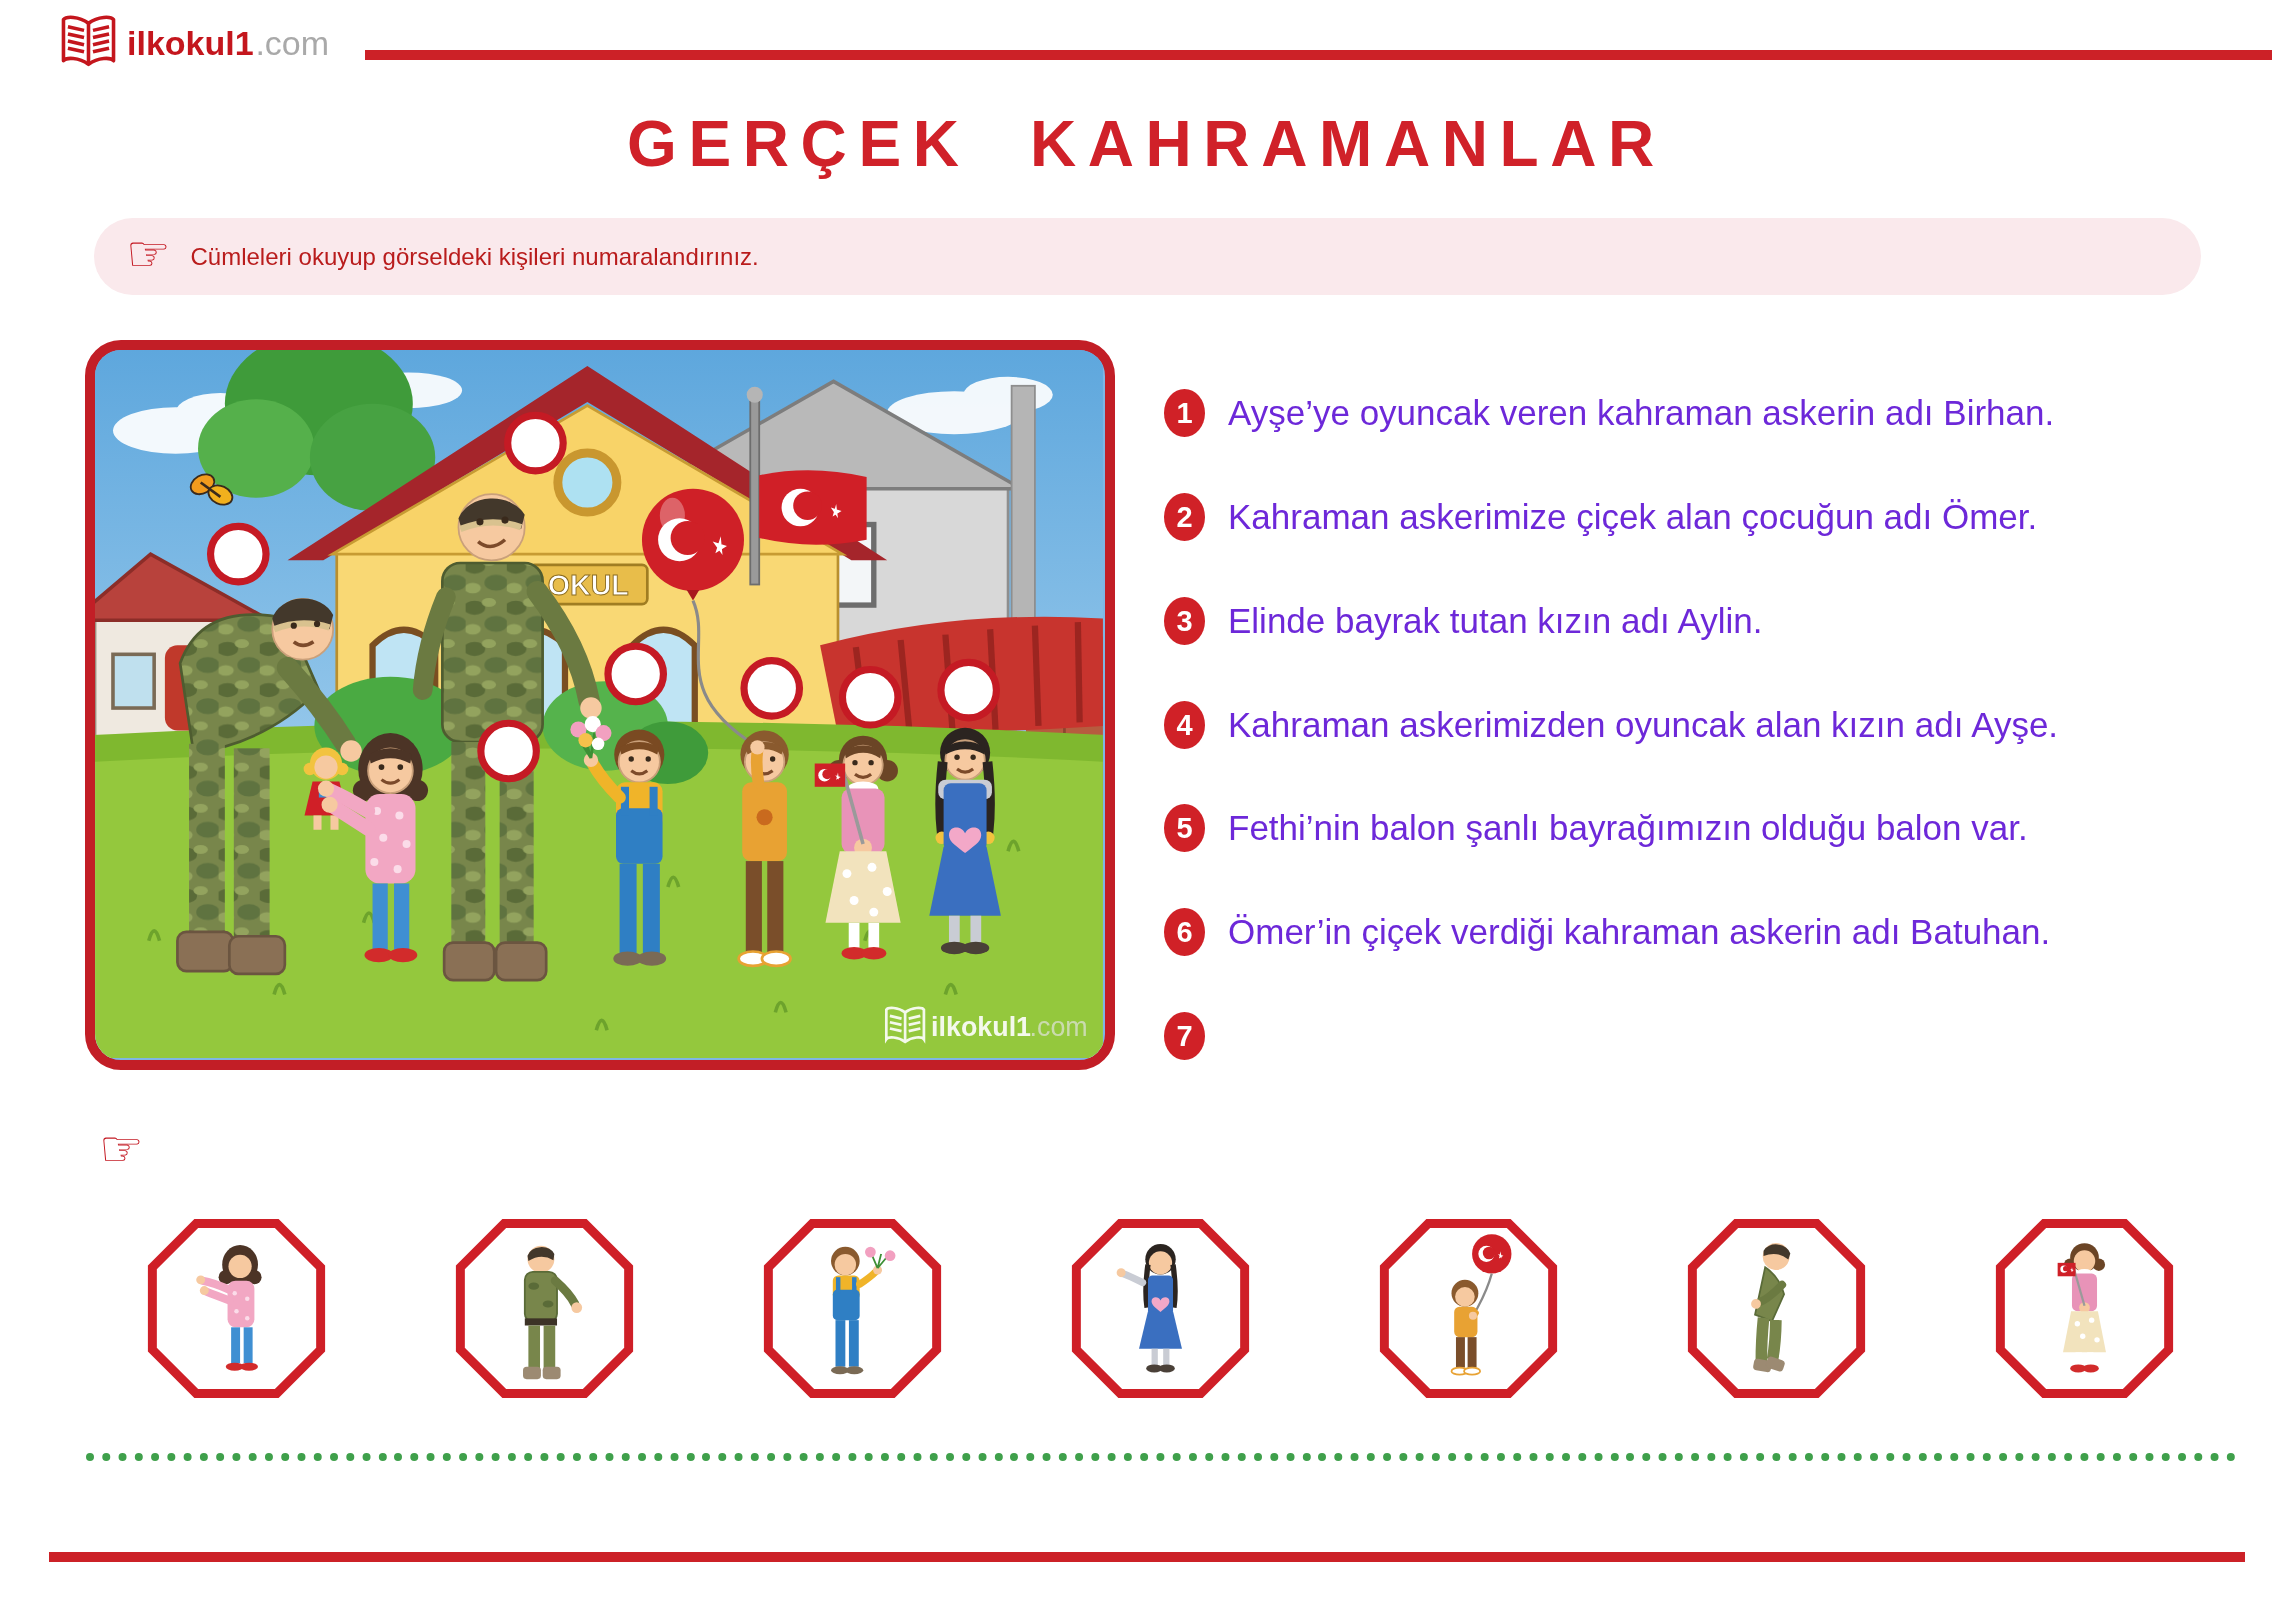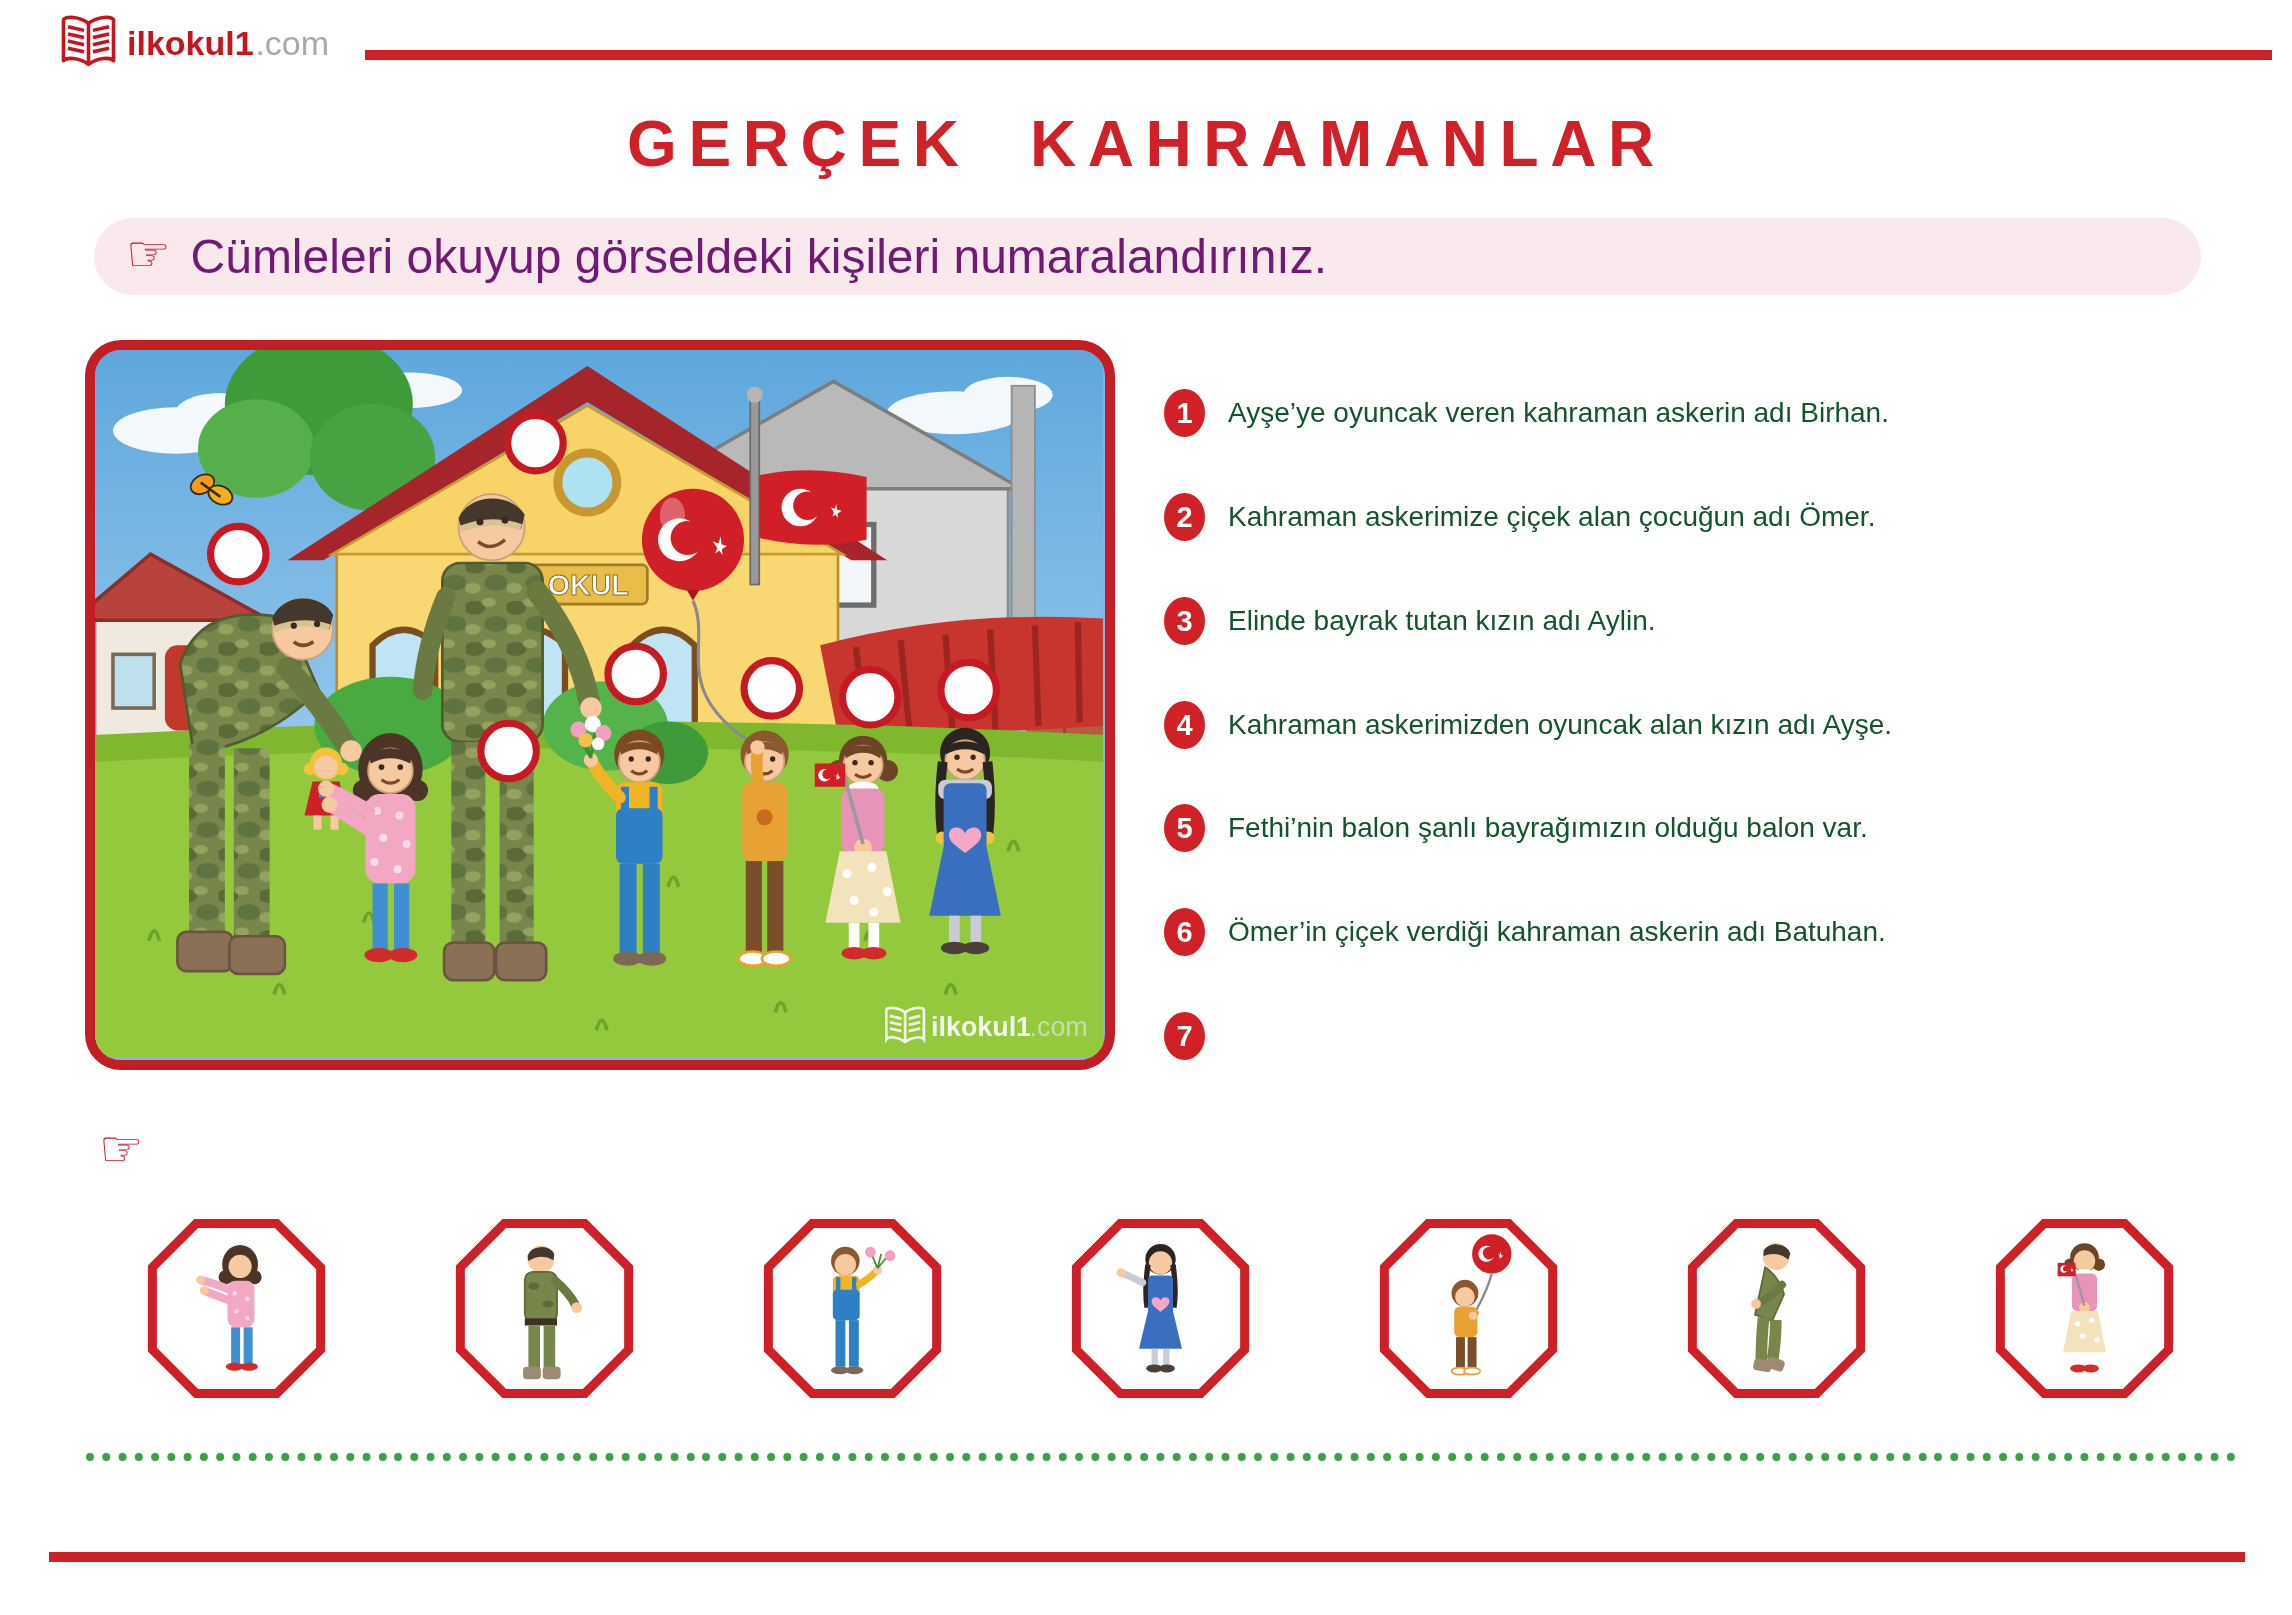--- a/index.html
+++ b/index.html
@@ -20,35 +20,35 @@
   
   .instr1{
     position:absolute;left:94px;top:218px;width:2107px;height:77px;border-radius:39px;
     background:#fae9ec;display:flex;align-items:center;gap:19.7px;padding:0 0 0 32px;box-sizing:border-box;
   }
   .instr2{
     position:absolute;left:99px;top:1116px;width:2060px;height:72px;
     display:flex;align-items:center;gap:19.7px;
   }
   .hand{font-size:50px;color:#c41b24;line-height:1;transform:translateY(-2.7px);}
-  .instr-text{font-size:48px;color:#701a75;}
+  .instr-text{font-size:24px;color:#b91c1c;}
   
   .scene-wrap{
     position:absolute;left:85px;top:340px;width:1030px;height:730px;
     border:10.7px solid #c21e26;border-radius:36px;overflow:hidden;box-sizing:border-box;background:#7fb6e4;
   }
   .scene-wrap svg{display:block;}
   .sentence{position:absolute;left:1164px;height:52px;display:flex;align-items:center;gap:23px;}
   .s1{top:387px;} .s2{top:491px;} .s3{top:595px;} .s4{top:699px;}
   .s5{top:802px;} .s6{top:906px;} .s7{top:1010px;}
   .badge{
     width:41px;height:48px;border-radius:50%;background:#d02127;color:#ffffff;
     display:flex;align-items:center;justify-content:center;font-size:29px;font-weight:bold;flex:0 0 auto;
   }
-  .stext{font-size:28px;color:#14532d;white-space:nowrap;}
+  .stext{font-size:35px;color:#6d28d9;white-space:nowrap;}
   
   .octo{position:absolute;top:1218px;width:179px;height:181px;}
   .o1{left:147px;} .o2{left:455px;} .o3{left:763px;} .o4{left:1071px;}
   .o5{left:1379px;} .o6{left:1687px;} .o7{left:1995px;}
   
   .dotline{
     position:absolute;top:1453px;width:301px;height:0;
     border-top:8px dotted #3fa04b;
   }
   .d1{left:86px;} .d2{left:394px;} .d3{left:702px;} .d4{left:1010px;}

